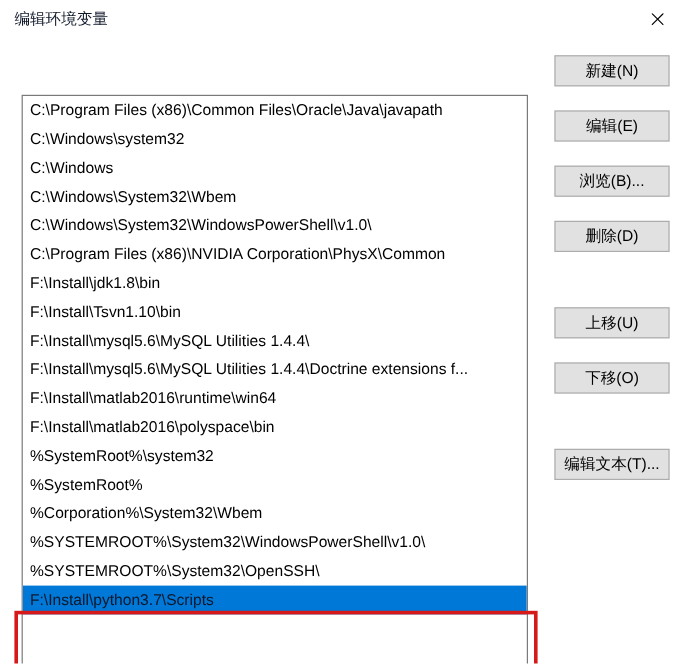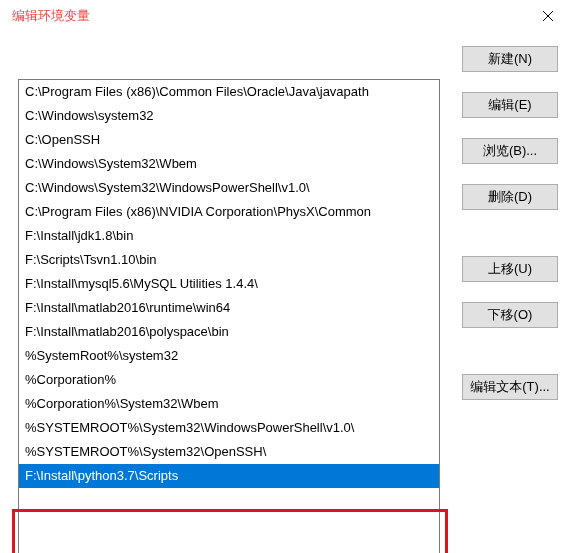--- a/index.html
+++ b/index.html
@@ -22,21 +22,21 @@
   .titlebar {
     height: 32px;
     display: flex;
     align-items: center;
     padding: 0 8px 0 12px;
     background: #fff;
   }
   .titlebar .title {
     flex: 1;
     font-size: 13px;
-    color: #ef4444;
+    color: #0f172a;
   }
   .titlebar .close {
     width: 40px;
     height: 28px;
     display: flex;
     align-items: center;
     justify-content: center;
     font-size: 14px;
     color: #333;
     background: transparent;
@@ -82,21 +82,21 @@
     white-space: nowrap;
     overflow: hidden;
     text-overflow: ellipsis;
     color: #000;
     cursor: default;
     font-size: 13px;
     line-height: 16px;
   }
   .row.selected {
     background: #0078d7;
-    color: #ffffff;
+    color: #0f172a;
   }
   .highlight-box {
     position: absolute;
     border: 3px solid #d61a1a;
     pointer-events: none;
     left: -6px;
     right: -8px;
     bottom: -18px;
     height: 48px;
   }
@@ -138,31 +138,32 @@
       </span>
     </button>
   </div>
 
   <div class="content">
 
     <div class="list-wrap">
       <div class="listbox" id="listbox">
           <div class="row">C:\Program Files (x86)\Common Files\Oracle\Java\javapath</div>
           <div class="row">C:\Windows\system32</div>
-          <div class="row">C:\OpenSSH</div>
+          <div class="row">C:\Windows</div>
           <div class="row">C:\Windows\System32\Wbem</div>
           <div class="row">C:\Windows\System32\WindowsPowerShell\v1.0\</div>
           <div class="row">C:\Program Files (x86)\NVIDIA Corporation\PhysX\Common</div>
           <div class="row">F:\Install\jdk1.8\bin</div>
-          <div class="row">F:\Scripts\Tsvn1.10\bin</div>
+          <div class="row">F:\Install\Tsvn1.10\bin</div>
           <div class="row">F:\Install\mysql5.6\MySQL Utilities 1.4.4\</div>
+          <div class="row">F:\Install\mysql5.6\MySQL Utilities 1.4.4\Doctrine extensions f...</div>
           <div class="row">F:\Install\matlab2016\runtime\win64</div>
           <div class="row">F:\Install\matlab2016\polyspace\bin</div>
           <div class="row">%SystemRoot%\system32</div>
-          <div class="row">%Corporation%</div>
+          <div class="row">%SystemRoot%</div>
           <div class="row">%Corporation%\System32\Wbem</div>
           <div class="row">%SYSTEMROOT%\System32\WindowsPowerShell\v1.0\</div>
           <div class="row">%SYSTEMROOT%\System32\OpenSSH\</div>
           <div class="row selected">F:\Install\python3.7\Scripts</div>
         </div>
       <div class="highlight-box"></div>
     </div>
 
     <div class="buttons">
       <button class="btn">新建(N)</button>

